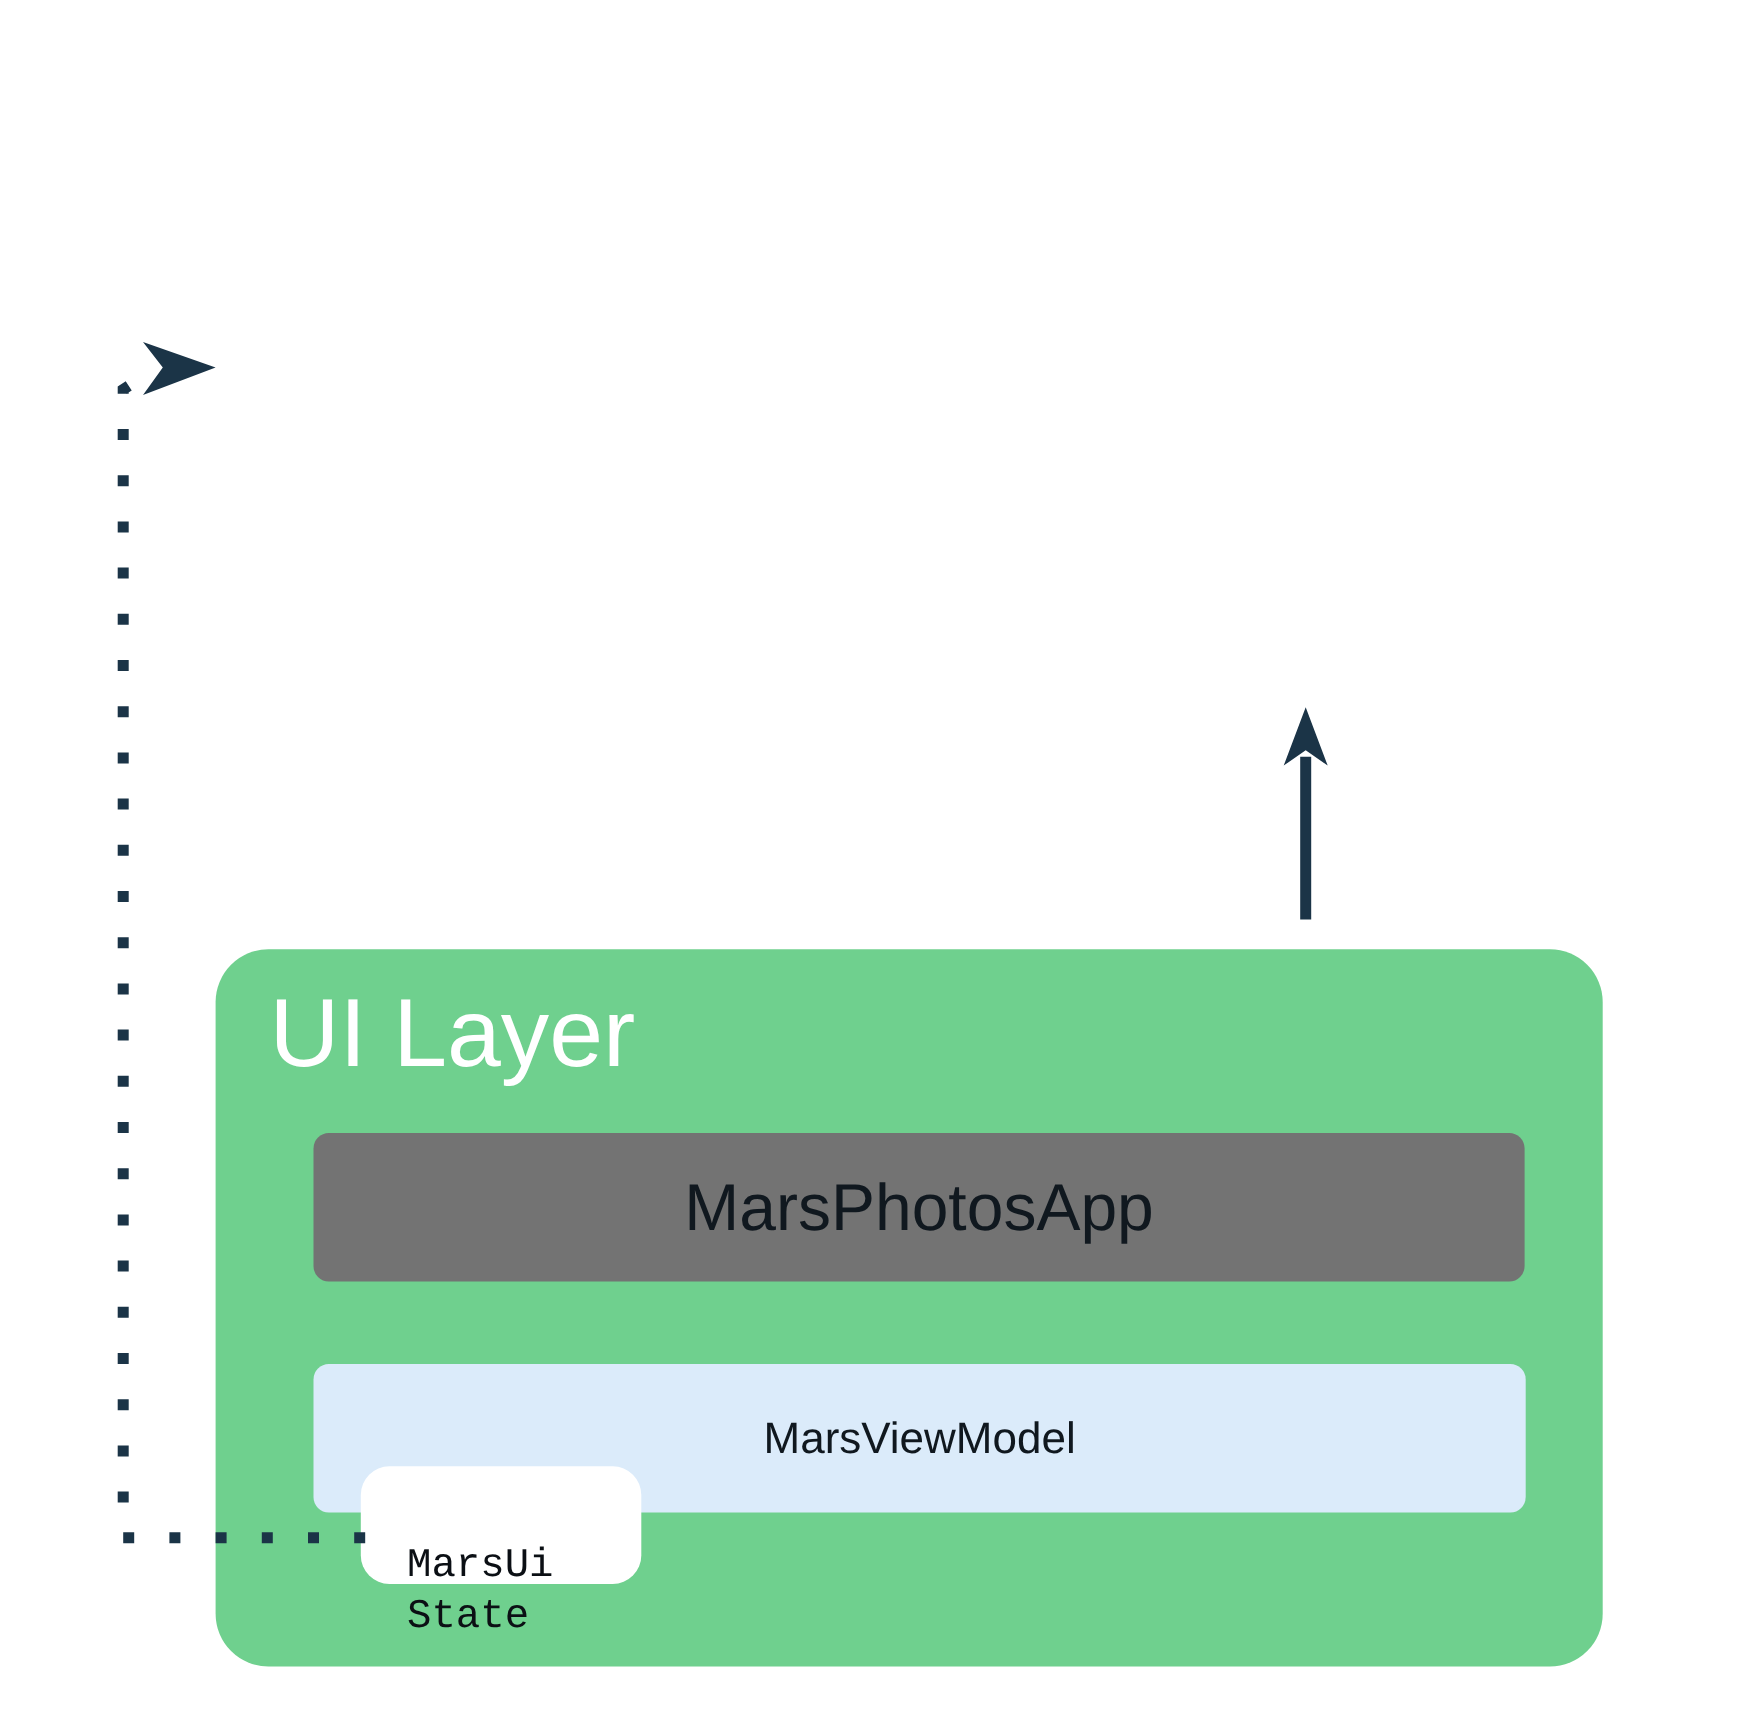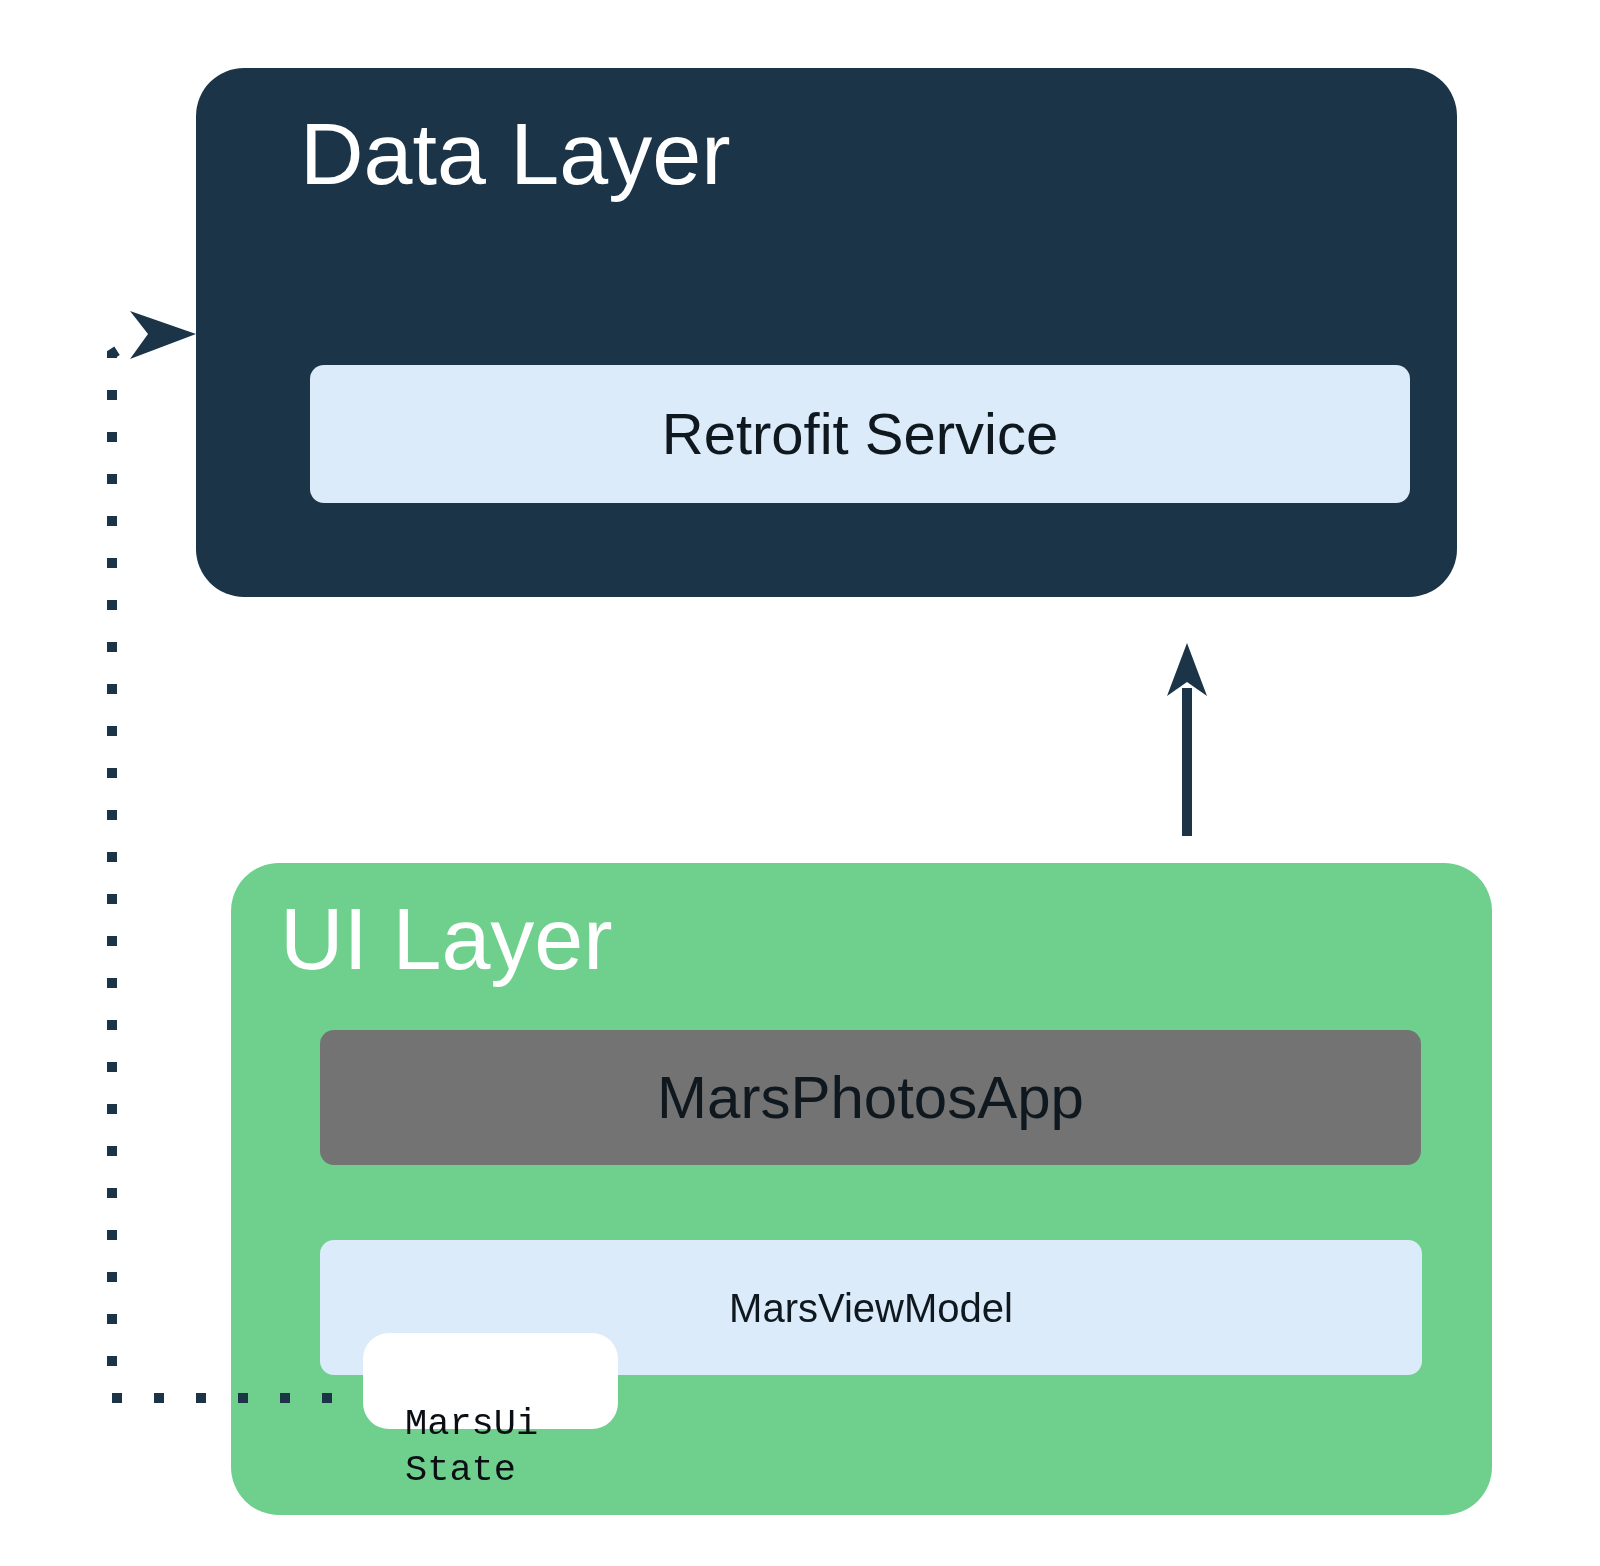--- a/index.html
+++ b/index.html
@@ -17,21 +17,20 @@
   }
   .layer-dark{
     left:196px; top:68px;
     width:1261px; height:529px;
     background:#1B3447;
   }
   .layer-green{
     left:196px; top:863px;
     width:1261px; height:652px;
     background:#6FD08E;
-    margin-left:35px;
   }
   .layer-title{
     position:absolute;
     margin:0;
     color:#ffffff;
     font-size:88px;
     line-height:1;
     font-weight:400;
     letter-spacing:0;
     white-space:nowrap;
@@ -61,21 +60,21 @@
     font-size:60px;
   }
   .pill-viewmodel{
     left:89px; top:377px;
     width:1102px; height:135px;
     background:#DBEBFA;
     font-size:40px;
   }
   .pill-uistate{
     left:132px; top:470px;
-    width:255px; height:96px;
+    width:255px; height:107px;
     background:#ffffff;
     border-radius:26px;
     display:block;
     box-sizing:border-box;
     padding:22px 0 0 42px;
     font-family:"Liberation Mono","DejaVu Sans Mono",monospace;
     font-size:37px;
     line-height:46px;
     color:#0B0F14;
     white-space:pre-line;
@@ -101,26 +100,20 @@
     stroke-dasharray:10 32;
     stroke-linecap:butt;
     stroke-linejoin:miter;
   }
 </style>
 </head>
 <body>
 
 <div class="canvas">
 
-  <section class="layer layer-dark">
-    <h2 class="layer-title">Data Layer</h2>
-    <div class="pill pill-retrofit">
-      <span>Retrofit Service</span>
-    </div>
-  </section>
 
   <section class="layer layer-green">
     <h2 class="layer-title">UI Layer</h2>
     <div class="pill pill-app">
       <span>MarsPhotosApp</span>
     </div>
     <div class="pill pill-viewmodel">
       <span>MarsViewModel</span>
     </div>
     <div class="pill pill-uistate">

